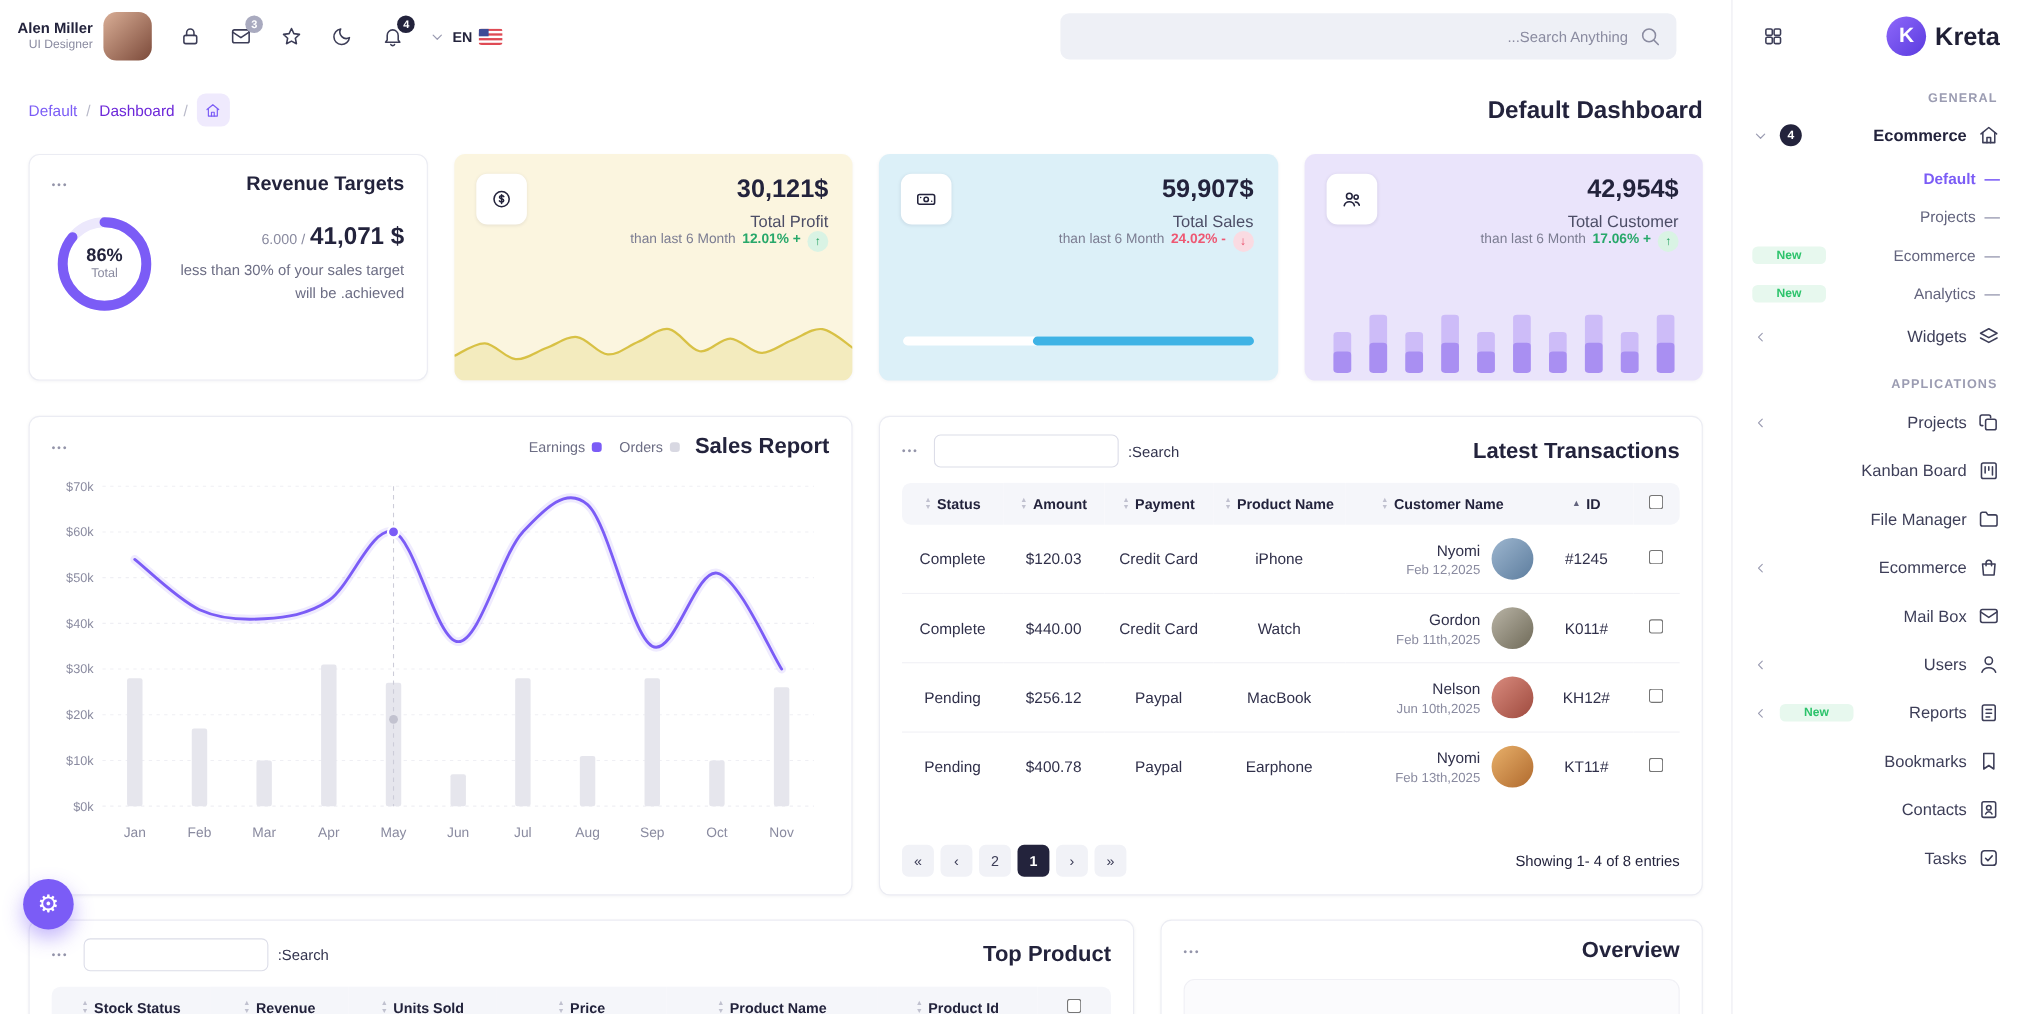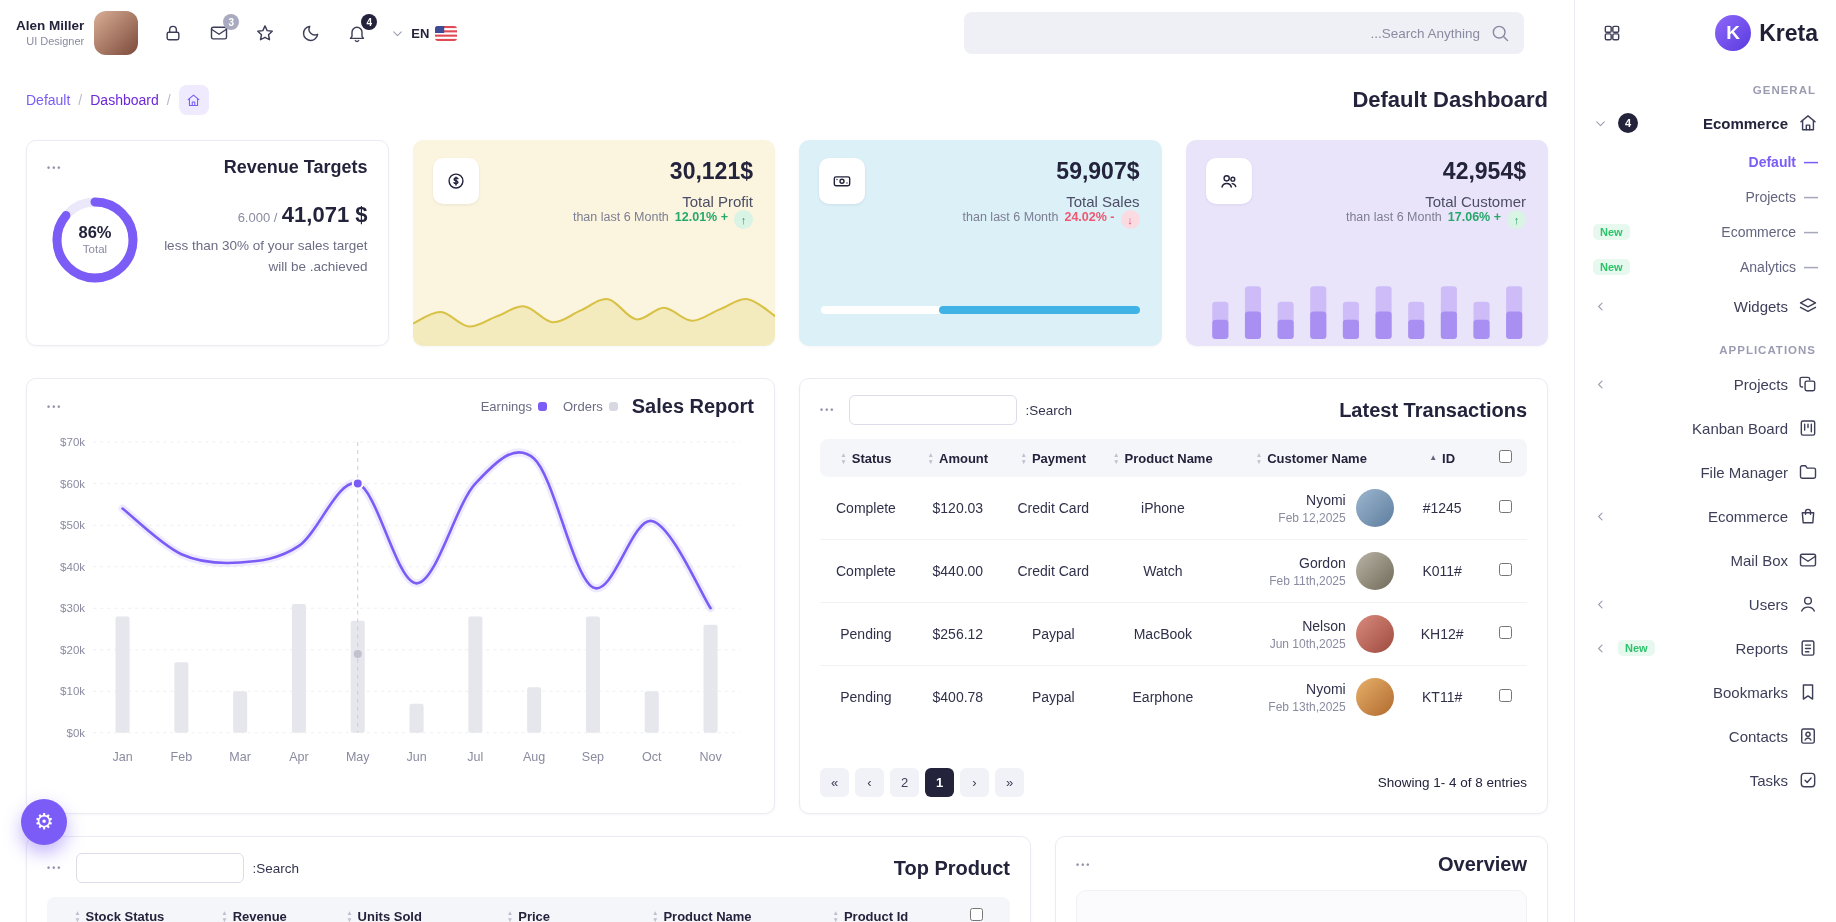--- a/index.html
+++ b/index.html
@@ -111,21 +111,21 @@
 .brand-badge{width:36px;height:36px;border-radius:50%;background:linear-gradient(135deg,#8e68fa,#5a3bdf);color:#fff;font-weight:bold;font-size:19px;display:flex;align-items:center;justify-content:center}
 .brand-name{font-size:23px;font-weight:bold;color:#1f1f35}
 .sb-body{flex:1;overflow:hidden;padding:2px 16px 0}
 .sb-title{font-size:11.5px;font-weight:bold;letter-spacing:1px;color:#9b9cb2;text-align:right;margin:16px 4px 6px}
 .sb-item{height:44px;display:flex;align-items:center;gap:10px;color:#3d3e58;font-size:15px;cursor:pointer;padding:0 2px;border-radius:8px}
 .sb-item.strong{height:42px}
 .sb-item.strong .sb-label{font-weight:bold;color:#23233c}
 .grow{flex:1}
 .chev{color:#9b9cb2}
 .count-badge{width:20px;height:20px;border-radius:50%;background:#23233c;color:#fff;font-size:11px;font-weight:bold;display:flex;align-items:center;justify-content:center;flex:none}
-.new-badge{font-size:11px;font-weight:bold;color:#2cc36b;background:#e7f8ee;border-radius:5px;padding:2px 7px}
+.new-badge{font-size:11px;font-weight:bold;color:#2cc36b;background:#e7f8ee;border-radius:5px;padding:2px 22px}
 .sb-child{height:35px;display:flex;align-items:center;gap:8px;font-size:14px;color:#63647e;cursor:pointer;padding:0 2px}
 .dash{color:#a7a8bc;font-weight:bold}
 .sb-child.active{color:#7b5cf6;font-weight:bold}
 .sb-child.active .dash{color:#7b5cf6}
 .fab{position:absolute;left:21px;bottom:77px;width:46px;height:46px;border-radius:50%;border:none;background:#7b5cf6;color:#fff;font-size:22px;cursor:pointer;box-shadow:0 8px 18px rgba(123,92,246,.45);display:flex;align-items:center;justify-content:center}
 </style>
 </head>
 <body>
 
 <svg width="0" height="0" style="position:absolute">

